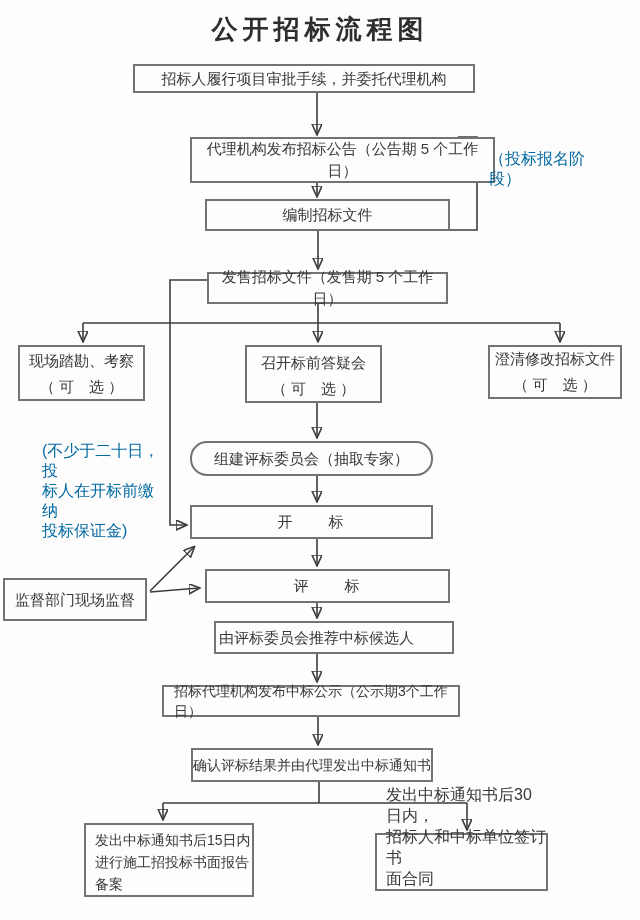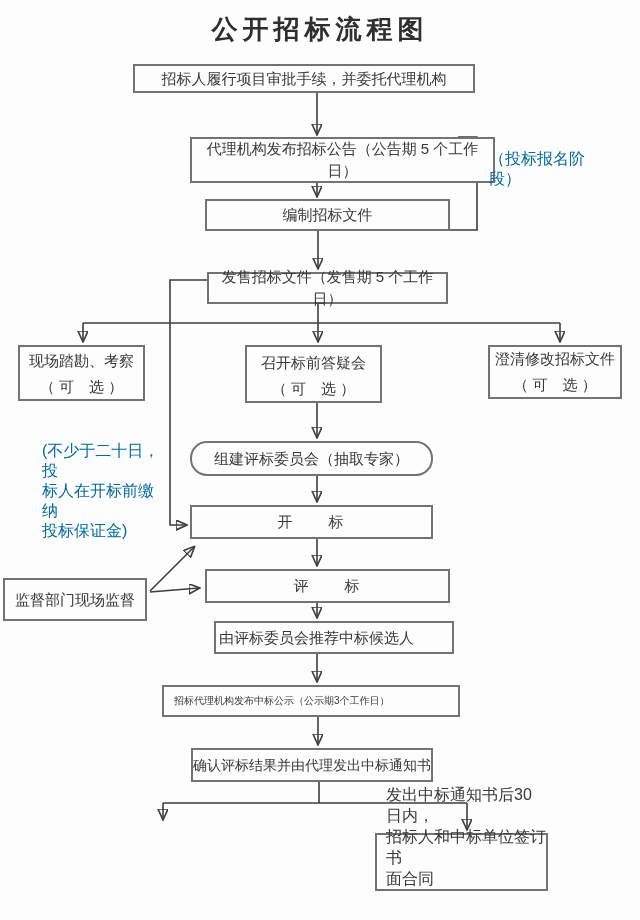--- a/index.html
+++ b/index.html
@@ -32,21 +32,21 @@
   #n-prepare{left:205px;top:199px;width:245px;height:32px;}
   #n-sell{left:207px;top:272px;width:241px;height:32px;}
   #n-sitevisit{left:18px;top:345px;width:127px;height:56px;line-height:1.7;}
   #n-meeting{left:245px;top:345px;width:137px;height:58px;line-height:1.7;}
   #n-clarify{left:488px;top:345px;width:134px;height:54px;line-height:1.7;}
   #n-committee{left:190px;top:441px;width:243px;height:35px;border-radius:17px;}
   #n-opening{left:190px;top:505px;width:243px;height:34px;letter-spacing:2px;}
   #n-supervision{left:3px;top:558px;width:144px;height:43px;margin-top:20px;}
   #n-evaluation{left:205px;top:569px;width:245px;height:34px;letter-spacing:2px;}
   #n-recommend{left:214px;top:621px;width:240px;height:33px;padding-left:3px;}
-  #n-publicity{left:162px;top:685px;width:298px;height:32px;padding-left:10px;font-size:10px;}
+  #n-publicity{left:162px;top:685px;width:298px;height:32px;padding-left:10px;font-size:14px;}
   #n-confirm{left:191px;top:748px;width:242px;height:34px;font-size:14px;}
   #n-filing{left:84px;top:823px;width:170px;height:74px;padding:5px 0 0 9px;font-size:14px;line-height:22px;}
   #n-contract{left:375px;top:833px;width:173px;height:58px;padding:3px 0 0 9px;font-size:16px;line-height:21px;}
   #note-phase{left:489px;top:149px;width:120px;}
   #note-deposit{left:42px;top:441px;width:120px;}
 </style>
 </head>
 <body>
 
 <div class="stage">
@@ -141,20 +141,25 @@
   </div>
 
   <div class="node left" id="n-publicity">
     <span>招标代理机构发布中标公示（公示期3个工作日）</span>
   </div>
 
   <div class="node" id="n-confirm">
     <span>确认评标结果并由代理发出中标通知书</span>
   </div>
 
+  <div class="node multi" id="n-filing">
+    <div>发出中标通知书后15日内</div>
+    <div>进行施工招投标书面报告</div>
+    <div>备案</div>
+  </div>
 
   <div class="node multi" id="n-contract">
     <div>发出中标通知书后30日内，</div>
     <div>招标人和中标单位签订书</div>
     <div>面合同</div>
   </div>
 
 </div>
 
 </body></html>

